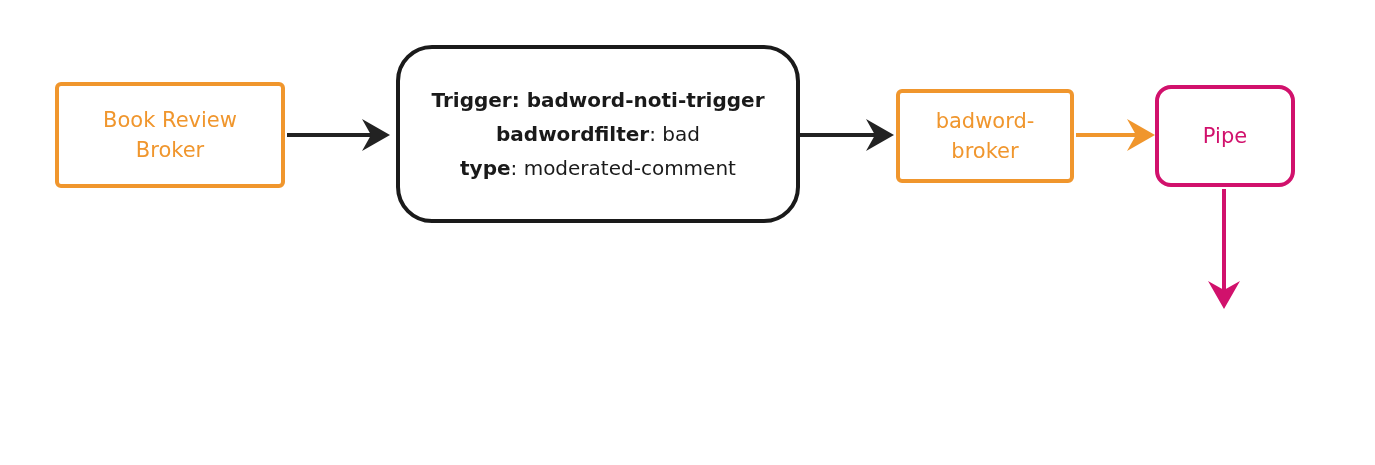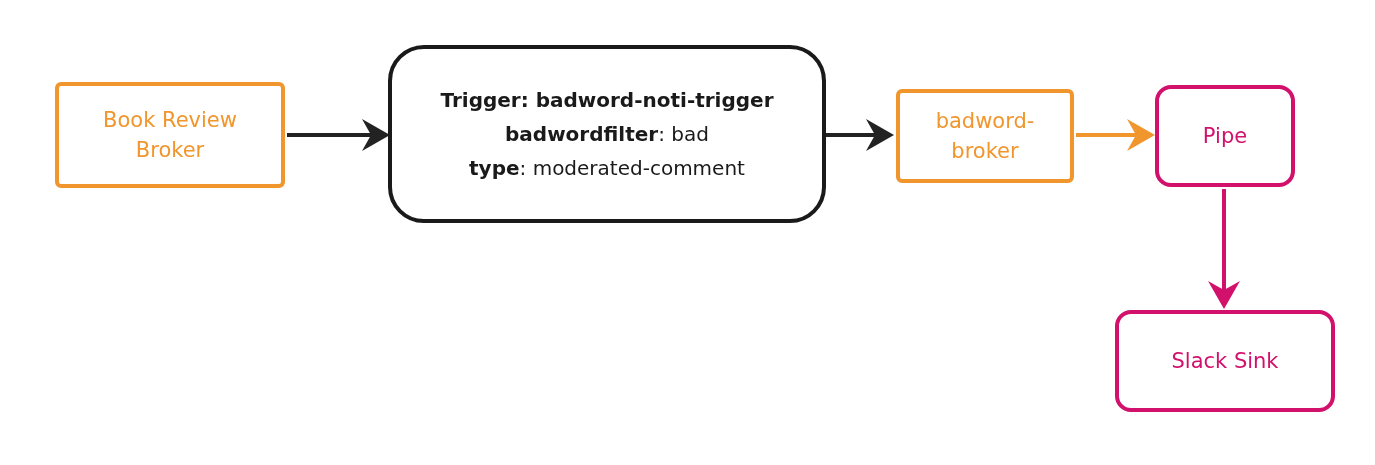--- a/index.html
+++ b/index.html
@@ -32,21 +32,21 @@
     text-align:center;
     background:var(--bg);
     font-size:21px;
     line-height:1.45;
   }
   .node.orange{border:4px solid var(--orange);color:var(--orange);border-radius:6px;}
   .node.pink{border:4px solid var(--pink);color:var(--pink);border-radius:16px;}
   .node.black{border:4px solid var(--ink);color:var(--ink);border-radius:36px;}
   .node-book-review-broker{left:55px;top:82px;width:230px;height:106px;}
   .node-book-review-broker .label{max-width:170px;}
-  .node-trigger{left:388px;top:45px;width:438px;height:178px;}
+  .node-trigger{left:396px;top:45px;width:404px;height:178px;}
   .trigger-line{white-space:nowrap;font-size:20px;line-height:34px;}
   .trigger-line b{font-weight:bold;}
   .node-badword-broker{left:896px;top:89px;width:178px;height:94px;border-radius:18px;}
   .node-badword-broker .label{max-width:125px;}
   .node-pipe{left:1155px;top:85px;width:140px;height:102px;}
   .node-slack-sink{left:1115px;top:310px;width:220px;height:102px;}
 </style>
 </head>
 <body>
 
@@ -82,17 +82,14 @@
   </div>
 
   <div class="node orange node-badword-broker">
     <span class="label">badword-broker</span>
   </div>
 
   <div class="node pink node-pipe">
     <span class="label">Pipe</span>
   </div>
 
-  <div class="node pink node-slack-sink">
-    <span class="label">Slack Sink</span>
-  </div>
 
 </div>
 
 </body></html>

